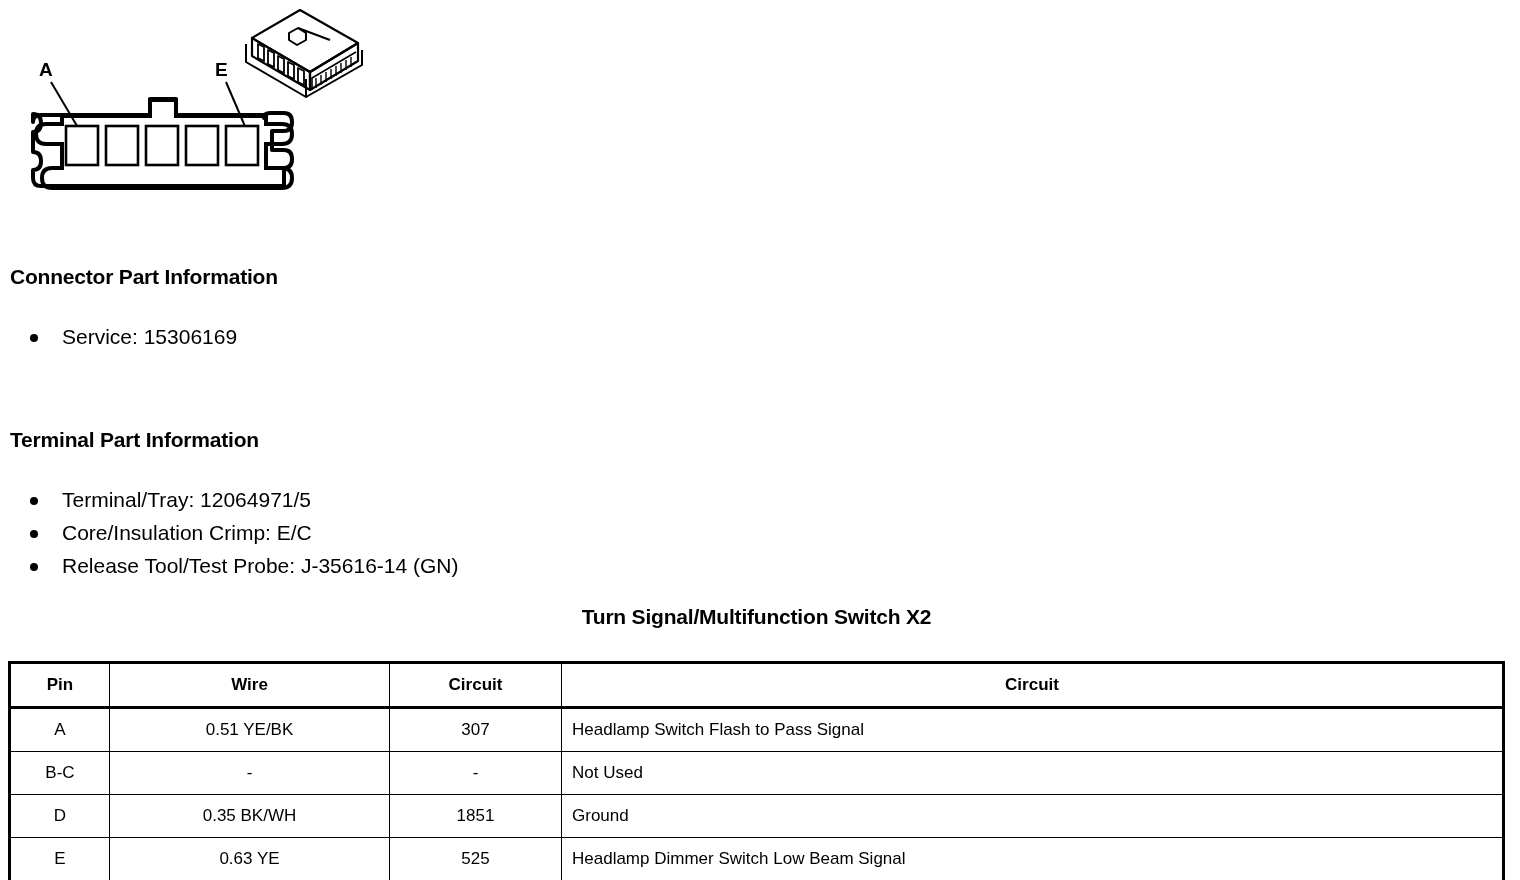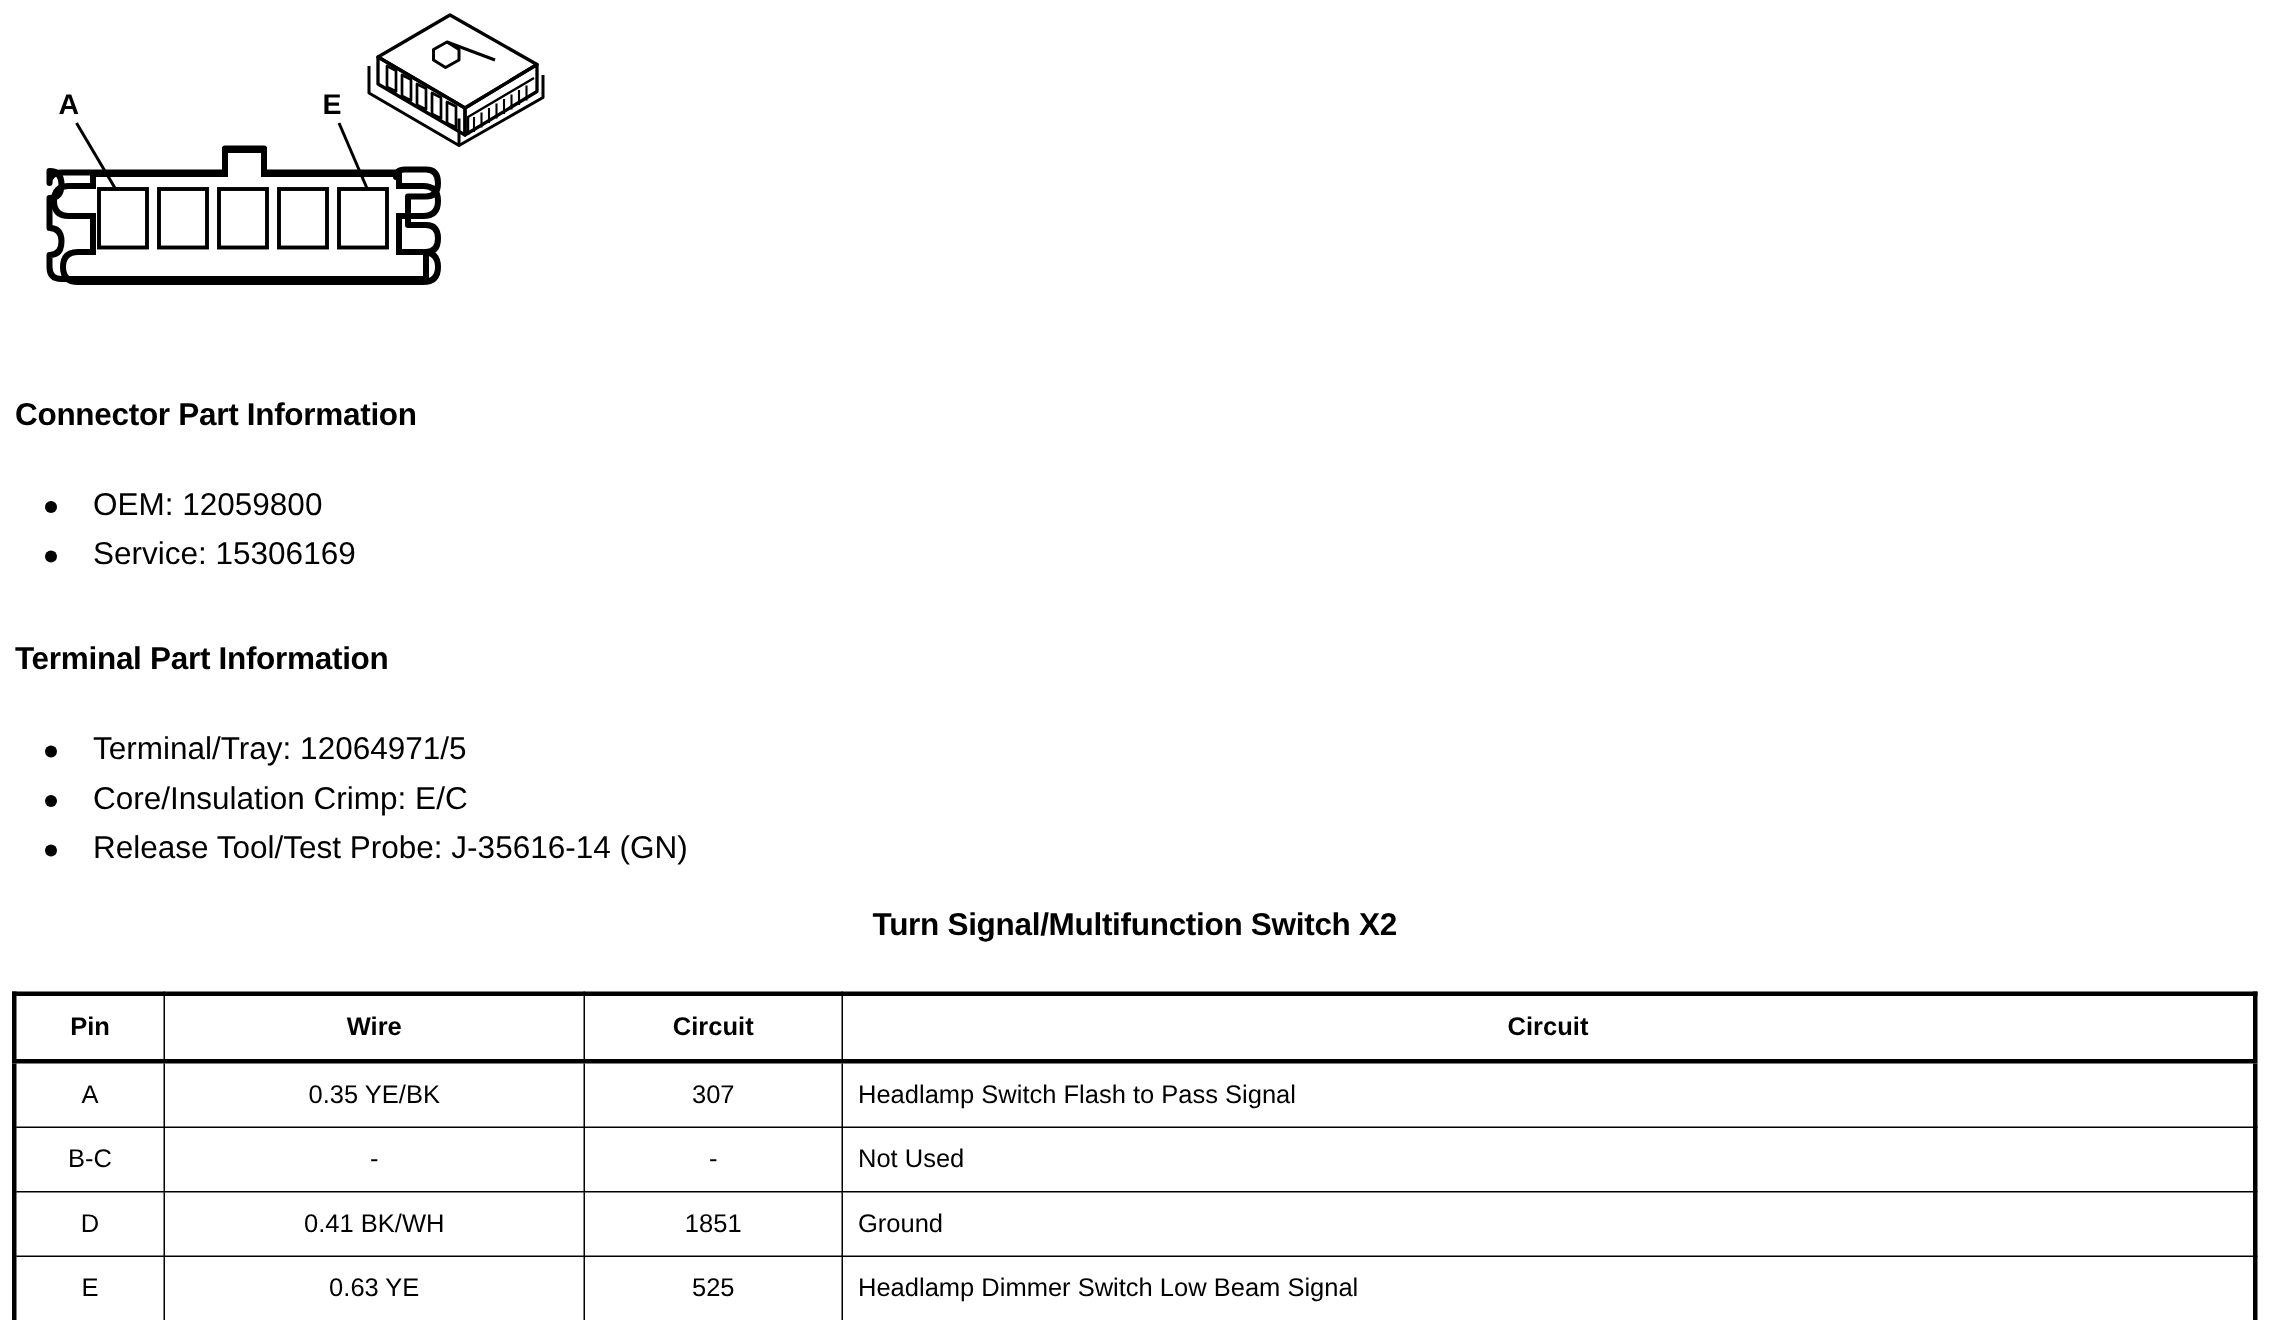--- a/index.html
+++ b/index.html
@@ -194,21 +194,20 @@
       <rect x="146" y="126" width="32" height="39"></rect>
       <rect x="186" y="126" width="32" height="39"></rect>
       <rect x="226" y="126" width="32" height="39"></rect>
     </g>
   </svg>
 </div>
 
 <div id="connector-heading" class="section-heading">Connector Part Information</div>
 
 <ul id="connector-list" class="bullet-list">
-  <li class="bullet-item">OEM: 12059800</li>
   <li class="bullet-item">Service: 15306169</li>
 </ul>
 
 <div id="terminal-heading" class="section-heading">Terminal Part Information</div>
 
 <ul id="terminal-list" class="bullet-list">
   <li class="bullet-item">Terminal/Tray: 12064971/5</li>
   <li class="bullet-item">Core/Insulation Crimp: E/C</li>
   <li class="bullet-item">Release Tool/Test Probe: J-35616-14 (GN)</li>
 </ul>
@@ -226,33 +225,33 @@
     <tr>
       <th>Pin</th>
       <th>Wire</th>
       <th>Circuit</th>
       <th>Circuit</th>
     </tr>
   </thead>
   <tbody>
     <tr>
       <td class="cell-pin">A</td>
-      <td class="cell-wire">0.35 YE/BK</td>
+      <td class="cell-wire">0.51 YE/BK</td>
       <td class="cell-circuit">307</td>
       <td class="cell-function">Headlamp Switch Flash to Pass Signal</td>
     </tr>
     <tr>
       <td class="cell-pin">B-C</td>
       <td class="cell-wire">-</td>
       <td class="cell-circuit">-</td>
       <td class="cell-function">Not Used</td>
     </tr>
     <tr>
       <td class="cell-pin">D</td>
-      <td class="cell-wire">0.41 BK/WH</td>
+      <td class="cell-wire">0.35 BK/WH</td>
       <td class="cell-circuit">1851</td>
       <td class="cell-function">Ground</td>
     </tr>
     <tr>
       <td class="cell-pin">E</td>
       <td class="cell-wire">0.63 YE</td>
       <td class="cell-circuit">525</td>
       <td class="cell-function">Headlamp Dimmer Switch Low Beam Signal</td>
     </tr>
   </tbody>

